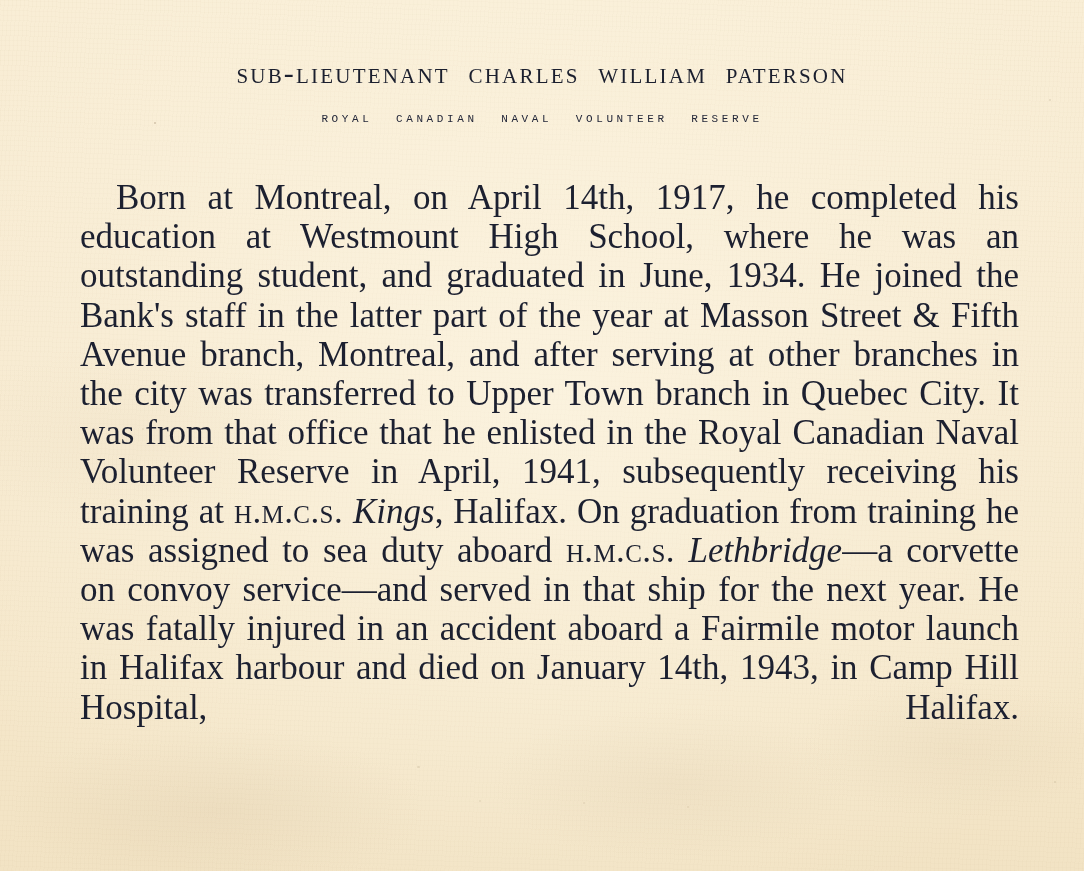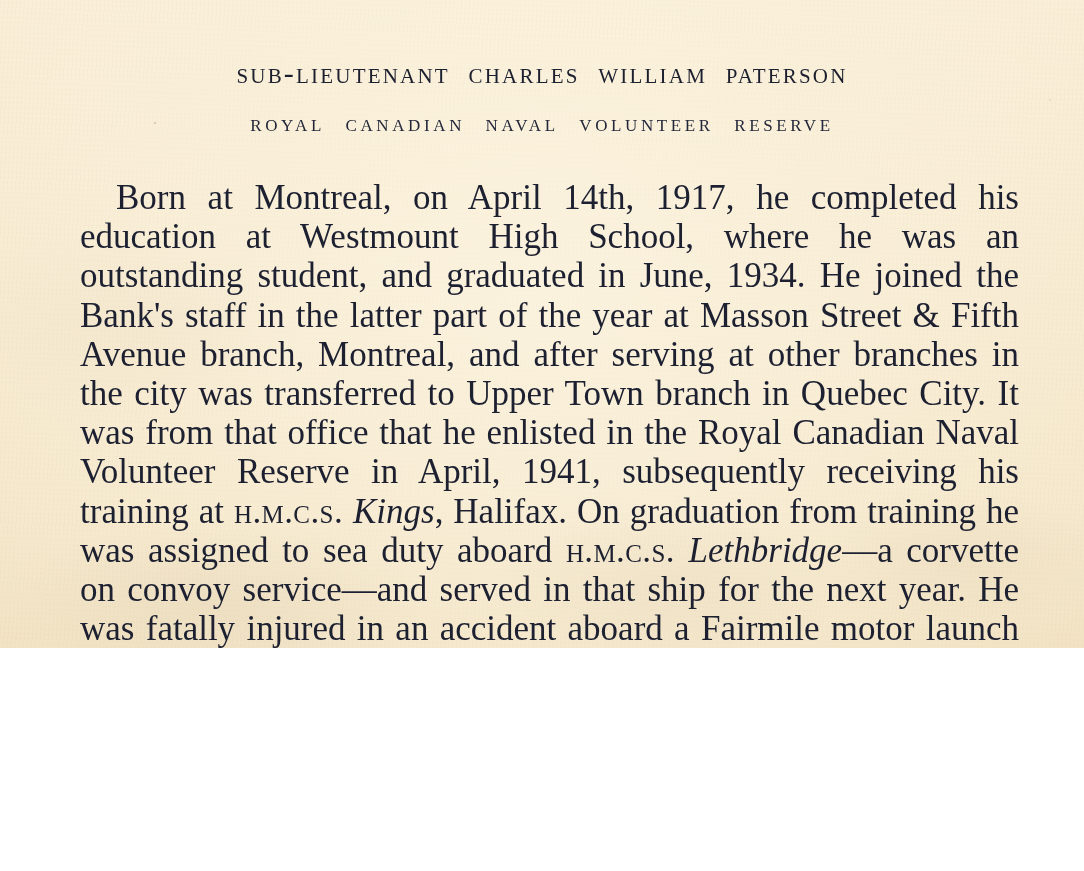--- a/index.html
+++ b/index.html
@@ -4,21 +4,21 @@
 <style>
   html, body {
     margin: 0;
     padding: 0;
     background: #ffffff;
   }
 
   .page {
     position: relative;
     width: 1084px;
-    height: 648px;
+    height: 871px;
     overflow: hidden;
     background-color: #f7ebd1;
     background-image:
       
       radial-gradient(ellipse 300px 120px at 20% 93%, rgba(190,165,130,0.13), rgba(190,165,130,0) 70%),
       radial-gradient(ellipse 260px 110px at 62% 90%, rgba(190,165,130,0.10), rgba(190,165,130,0) 70%),
       radial-gradient(ellipse 220px 100px at 88% 86%, rgba(190,165,130,0.09), rgba(190,165,130,0) 70%),
       radial-gradient(ellipse 240px 130px at 12% 50%, rgba(196,172,136,0.07), rgba(196,172,136,0) 72%),
       
       radial-gradient(ellipse 1000px 820px at 50% 46%, rgba(255,250,235,0.55), rgba(245,232,200,0) 68%),
@@ -46,28 +46,29 @@
     letter-spacing: 2.2px;
     font-variant: small-caps;
     text-transform: lowercase;
     color: #1b1f2e;
     white-space: nowrap;
     word-spacing: 9px;
   }
 
   .subtitle {
     margin-top: 23px;
-    font-size: 24px;
+    font-size: 15px;
     line-height: 1.0;
     letter-spacing: 3.6px;
     font-variant: small-caps;
     text-transform: lowercase;
     color: #232739;
     white-space: nowrap;
     word-spacing: 11px;
+    font-family: Liberation Mono, monospace;
   }
 
   
   .body-block {
     position: absolute;
     left: 80px;
     top: 178px;
     width: 939px;
     text-align: justify;
     text-justify: inter-word;

